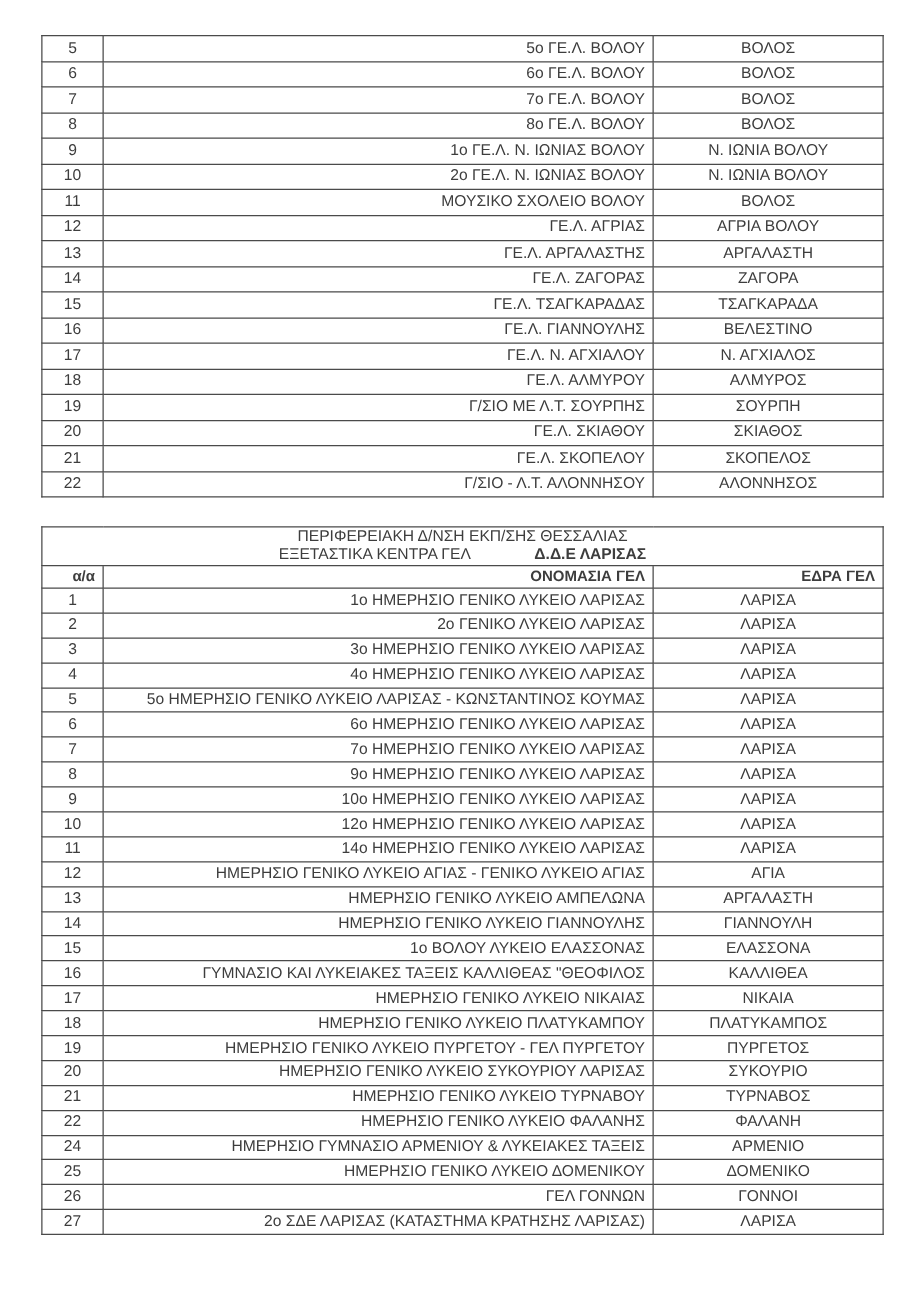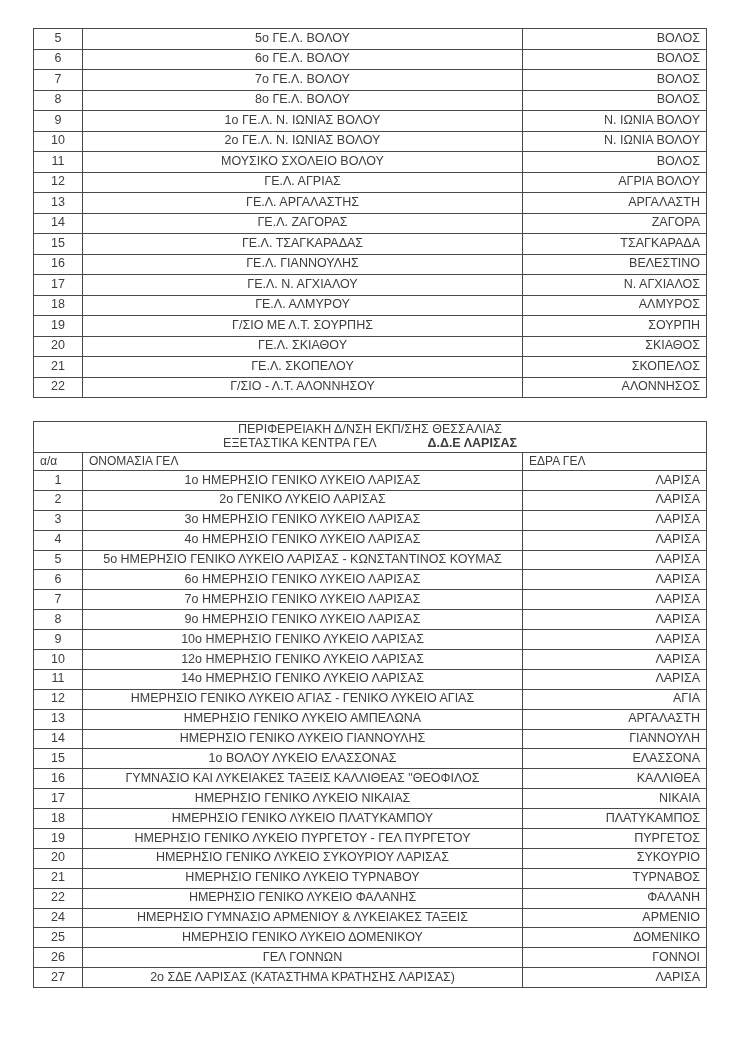--- a/index.html
+++ b/index.html
@@ -39,34 +39,34 @@
     left: 33px;
   }
   .table2-wrap {
     position: absolute;
     top: 421px;
     left: 33px;
   }
   .table1-wrap td { height: 17.5px; }
   .table2-wrap td { height: 16.9px; }
   td.num { text-align: center; padding: 1px 2px; }
-  td.name { text-align: center; }
-  td.seat { text-align: right; }
+  td.name { text-align: right; }
+  td.seat { text-align: center; }
   .title-cell {
     text-align: center;
     font-size: 15.5px;
     padding: 3px 4px 4px 4px;
     height: auto !important;
     white-space: normal !important;
     line-height: 1.45;
   }
   .title-bold { font-weight: bold; margin-left: 48px; }
   .col-header td {
-    font-weight: normal;
-    text-align: left;
+    font-weight: bold;
+    text-align: right;
     font-size: 12px;
     height: 15.5px;
   }
 </style>
 </head>
 <body>
 
 <div class="page">
 
   <div class="table1-wrap">

